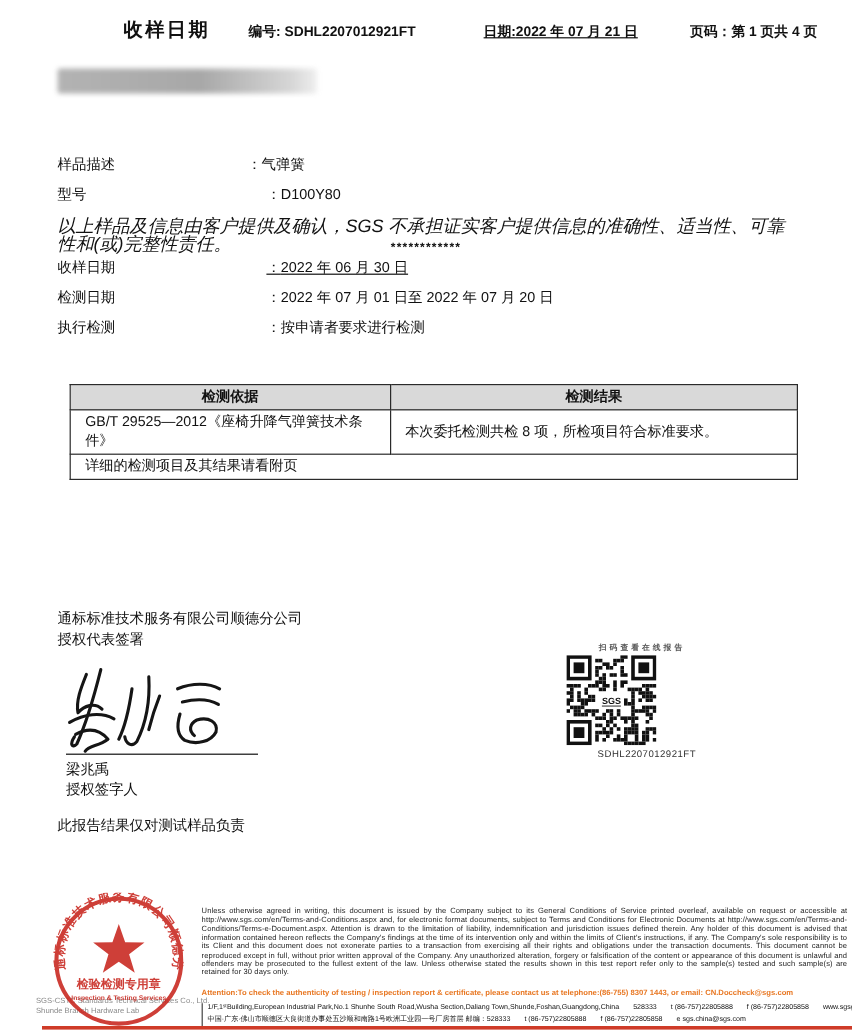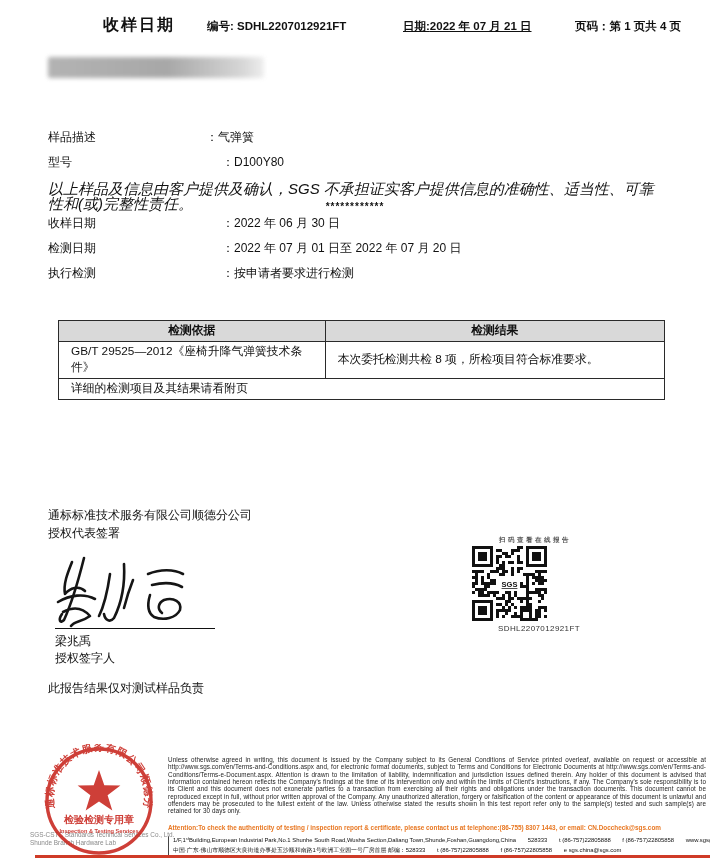--- a/index.html
+++ b/index.html
@@ -71,21 +71,21 @@
   <div class="abs val" style="left:206px;top:129px;"><span>：</span><span>气弹簧</span></div>
 
   <div class="abs lbl" style="left:48px;top:154px;">型号</div>
   <div class="abs val" style="left:222px;top:154px;"><span>：</span><span>D100Y80</span></div>
 
   <div class="abs statement" style="left:48px;top:181px;">以上样品及信息由客户提供及确认，SGS 不承担证实客户提供信息的准确性、适当性、可靠性和(或)完整性责任。</div>
 
   <div class="abs stars" style="left:0;top:201px;width:710px;text-align:center;">************</div>
 
   <div class="abs lbl" style="left:48px;top:215px;">收样日期</div>
-  <div class="abs val" style="left:222px;top:215px;"><span>：</span><span>2022 年 06 月 30 日</span></div>
+  <div class="abs val" style="left:222px;top:215px;text-decoration:underline;"><span>：</span><span>2022 年 06 月 30 日</span></div>
 
   <div class="abs lbl" style="left:48px;top:240px;">检测日期</div>
   <div class="abs val" style="left:222px;top:240px;"><span>：</span><span>2022 年 07 月 01 日至 2022 年 07 月 20 日</span></div>
 
   <div class="abs lbl" style="left:48px;top:265px;">执行检测</div>
   <div class="abs val" style="left:222px;top:265px;"><span>：</span><span>按申请者要求进行检测</span></div>
 
 
   <table class="sum abs" style="left:58px;top:320px;">
     <colgroup>

